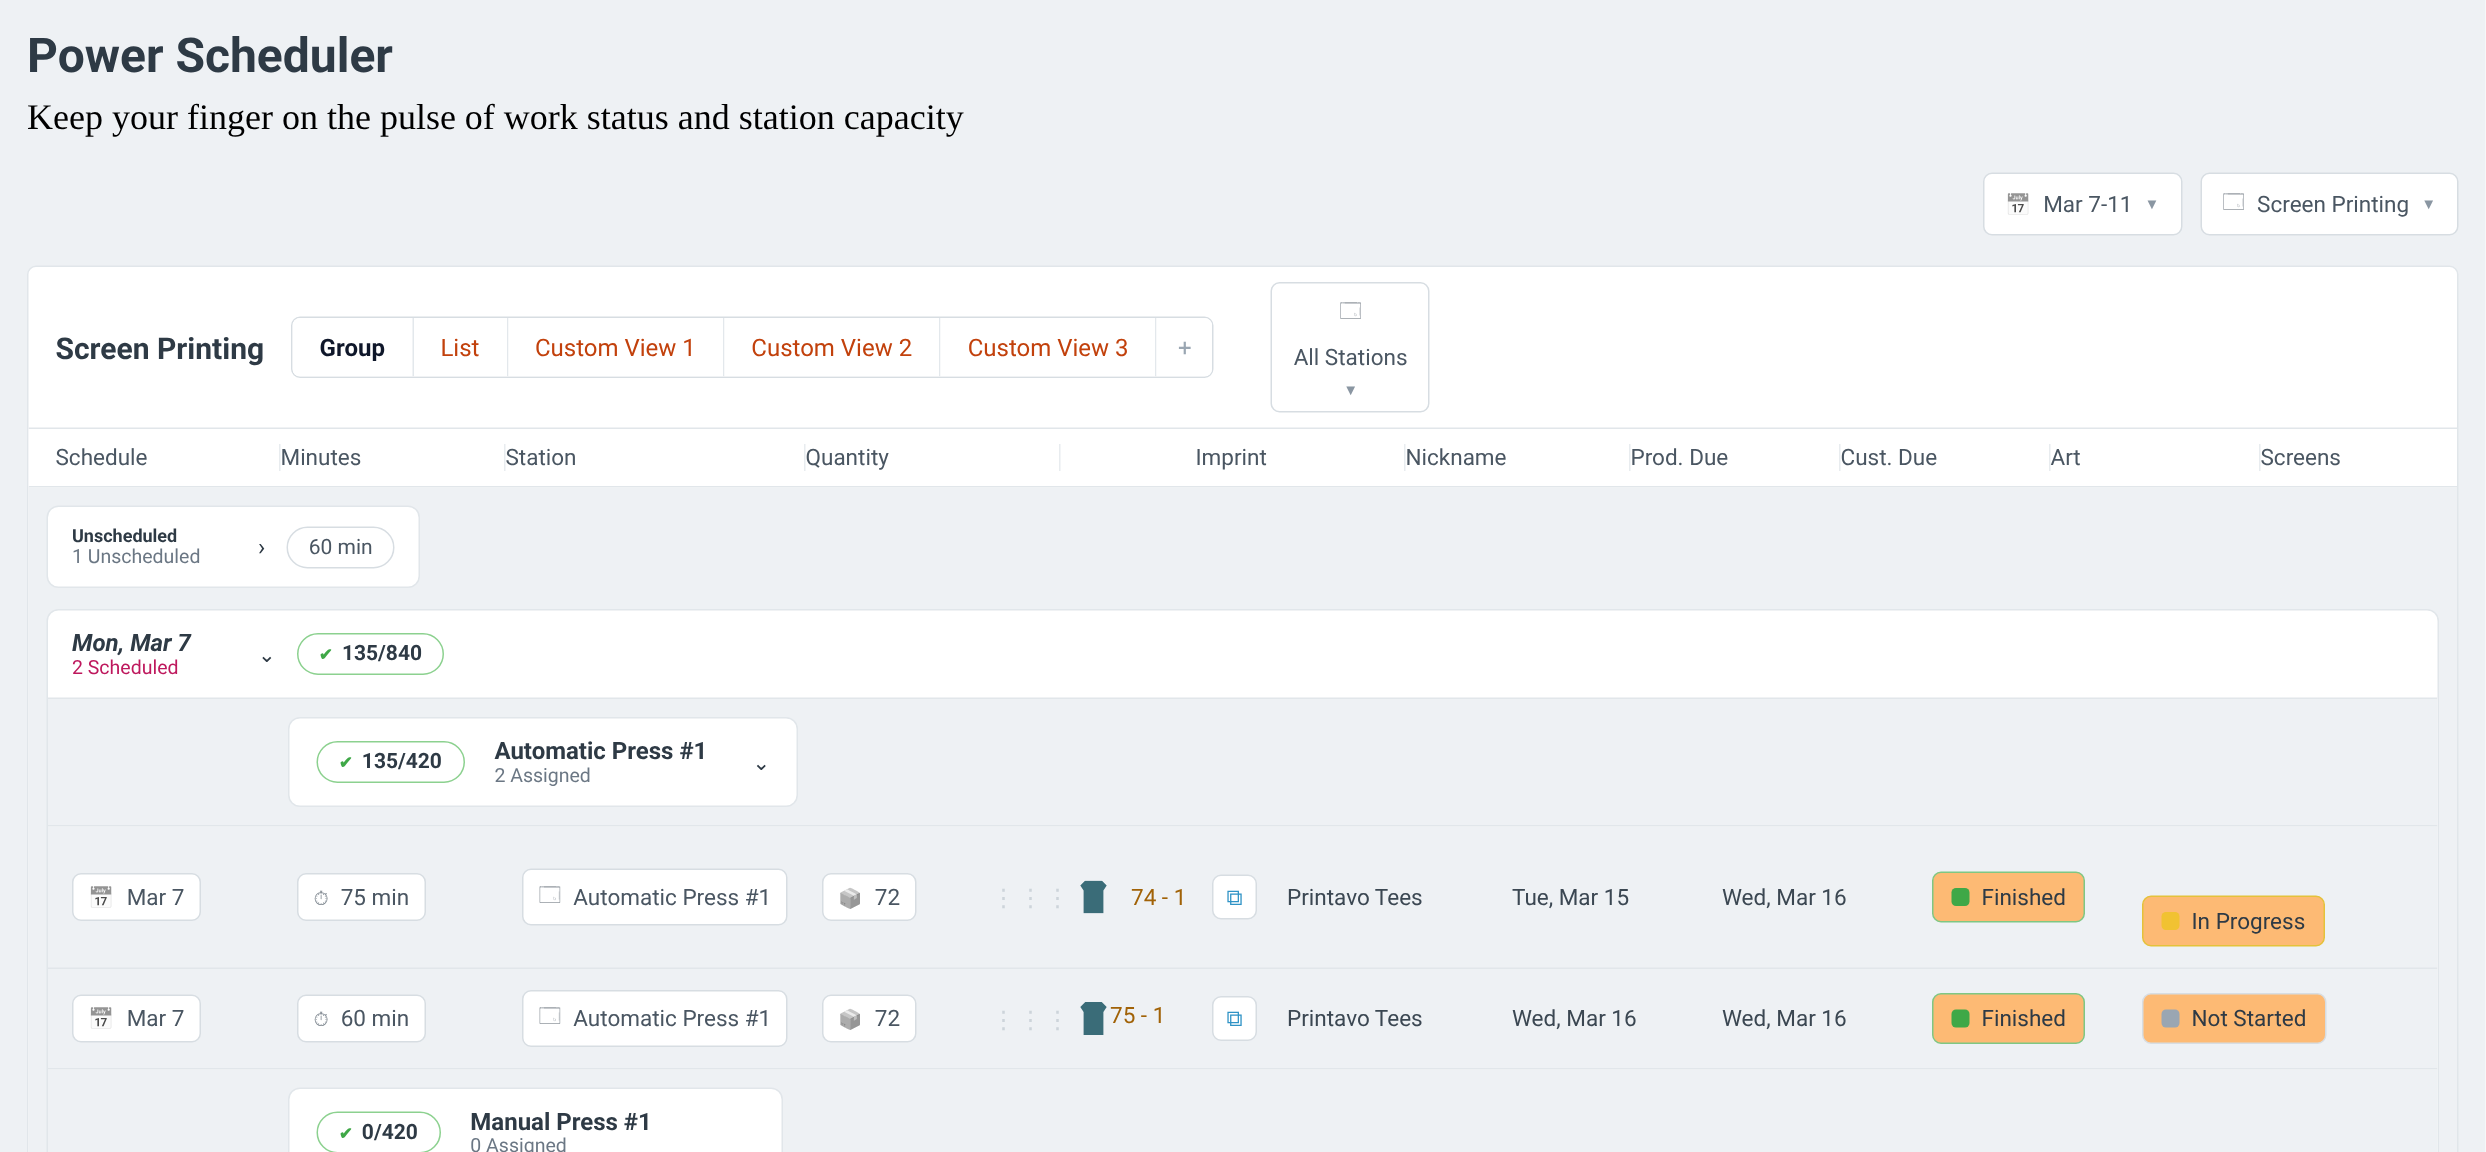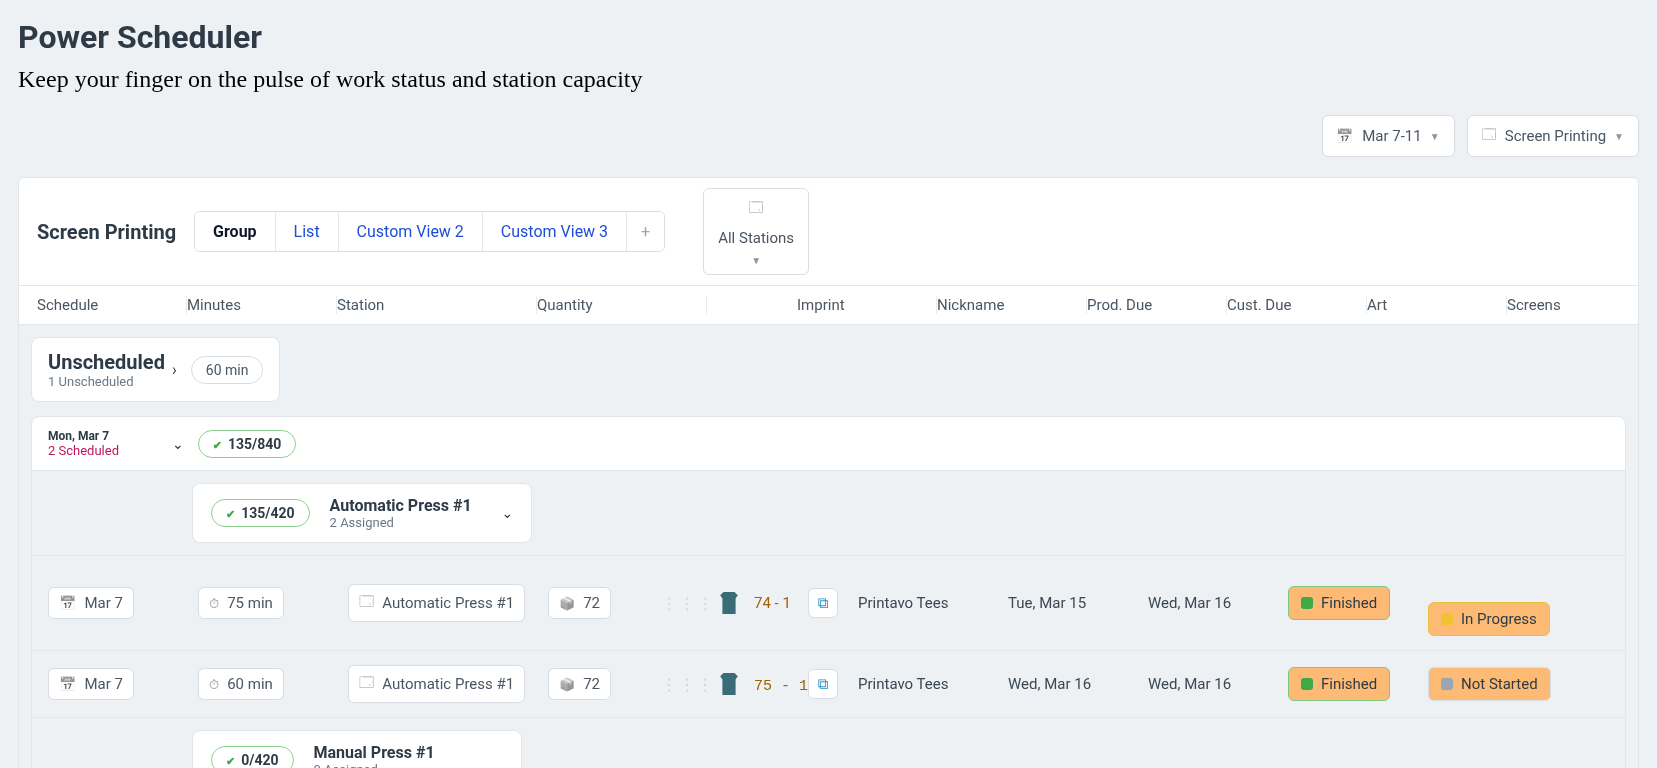--- a/index.html
+++ b/index.html
@@ -71,21 +71,21 @@
   }
   .tabs {
     display: inline-flex;
     border: 1px solid #d7dde2;
     border-radius: 6px;
     overflow: hidden;
   }
   .tab {
     padding: 10px 18px;
     background: #fff;
-    color: #1d4ed8;
+    color: #c2410c;
     font-size: 16px;
     border-right: 1px solid #e3e8ec;
     cursor: pointer;
   }
   .tab:last-child { border-right: none; }
   .tab.active {
     font-weight: 700;
     color: #0f172a;
   }
   .tab.plus { color:#9aa6b2; padding:10px 14px;}
@@ -117,21 +117,21 @@
     background: #fff;
     border: 1px solid #e1e6ea;
     border-radius: 8px;
     padding: 12px 16px;
     display: inline-flex;
     align-items: center;
     gap: 14px;
     margin-bottom: 14px;
   }
   .group-card .title-col { width: 110px; }
-  .group-card .title { font-weight:700; font-size:20px;text-align:center; }
+  .group-card .title { font-weight:700; font-size:12px; }
   .group-card .sub { font-size:13px; color:#6b7784; }
   .caret-right { font-size:16px; color:#2e3a45; }
   .pill {
     background:#fff;
     border:1px solid #d7dde2;
     border-radius: 20px;
     padding: 5px 14px;
     font-size: 14px;
     color:#4a5662;
     display:inline-flex;
@@ -149,21 +149,21 @@
     margin-bottom:14px;
   }
   .day-header {
     display:flex;
     align-items:center;
     gap:14px;
     padding:12px 16px;
     border-bottom:1px solid #e1e6ea;
   }
   .day-header .title-col { width:110px; }
-  .day-header .title { font-weight:700; font-size:12px; }
+  .day-header .title { font-weight:700; font-size:16px;font-style:italic; }
   .day-header .sub { font-size:13px; color:#be185d; }
   .caret-down { font-size:14px; }
   .station-group {
     display:flex;
     align-items:center;
     gap:16px;
     padding:12px 16px 12px 160px;
     background:#eef1f4;
     border-bottom:1px solid #e1e6ea;
   }
@@ -256,20 +256,21 @@
       <span class="caret">▼</span>
     </div>
   </div>
 
   <div class="panel">
     <div class="panel-header">
       <span class="panel-title">Screen Printing</span>
       <div class="tabs">
         <div class="tab active">Group</div>
         <div class="tab">List</div>
+        <div class="tab">Custom View 1</div>
         <div class="tab">Custom View 2</div>
         <div class="tab">Custom View 3</div>
         <div class="tab plus">+</div>
       </div>
       <div class="select-btn station-select">
         <span class="icon-station"></span>
         <span>All Stations</span>
         <span class="caret">▼</span>
       </div>
     </div>
@@ -377,21 +378,21 @@
                 </span></div>
     <div><span class="chip">
                   <span class="icon-station"></span>
                   <span>Automatic Press #1</span>
                 </span></div>
     <div><span class="chip small">
                   <span class="icon-box"></span>
                   <span>72</span>
                 </span></div>
     <div class="grip">⋮⋮⋮</div>
-    <div style="display:flex;align-items:flex-end;gap:14px;font-family:Liberation Mono, monospace;">
+    <div style="display:flex;align-items:flex-start;">
       <span class="shirt"></span>
       <span class="link">75 - 1</span>
     </div>
     <div><span class="copy-chip">
                   <span class="icon-copy"></span>
                 </span></div>
     <div class="text-cell">Printavo Tees</div>
     <div class="text-cell">Wed, Mar 16</div>
     <div class="text-cell">Wed, Mar 16</div>
     <div><span class="status green">

